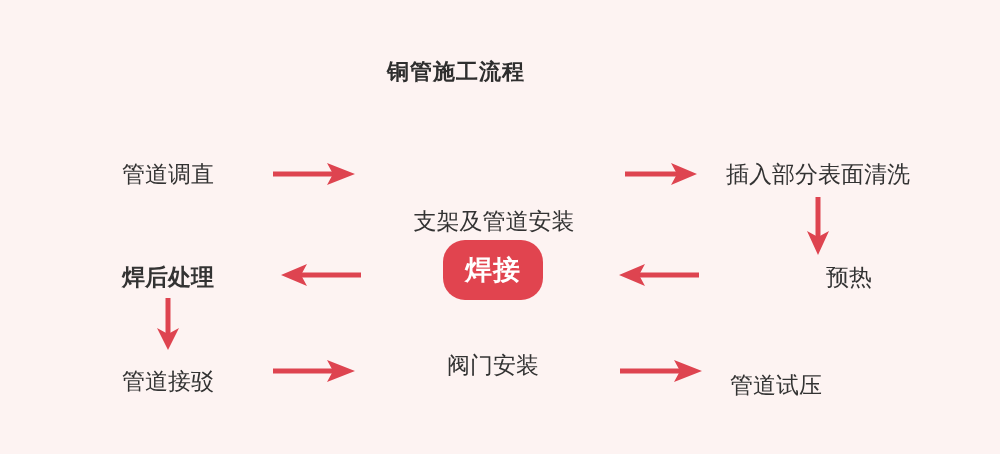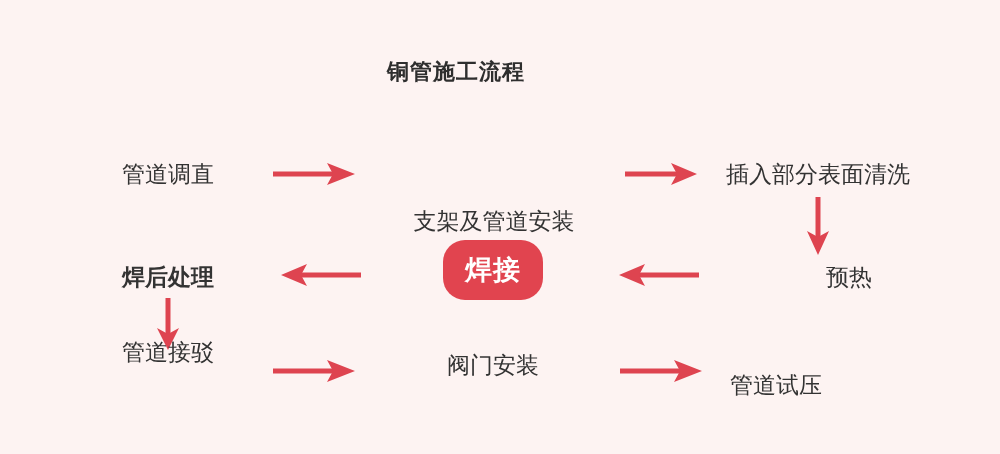--- a/index.html
+++ b/index.html
@@ -125,21 +125,21 @@
 
   <div class="node" style="left:168px; top:277px;font-weight:bold;">焊后处理</div>
 
   <span class="arrow" style="left:168px; top:324px;">
     <svg width="26" height="56" viewBox="0 0 26 56">
       <line x1="13" y1="2" x2="13" y2="38" stroke="#de4450" stroke-width="5"></line>
       <path d="M13 54 L2 32 L13 38 L24 32 Z" fill="#de4450"></path>
     </svg>
   </span>
 
-  <div class="node" style="left:168px; top:352px;">管道接驳</div>
+  <div class="node" style="left:168px; top:382px;font-family:Liberation Serif, serif;">管道接驳</div>
 
   <span class="arrow" style="left:314px; top:371px;">
     <svg width="86" height="26" viewBox="0 0 86 26">
       <line x1="2" y1="13" x2="62" y2="13" stroke="#de4450" stroke-width="5"></line>
       <path d="M84 13 L56 2 L62 13 L56 24 Z" fill="#de4450"></path>
     </svg>
   </span>
 
   <div class="node" style="left:493px; top:365px;">阀门安装</div>
 

